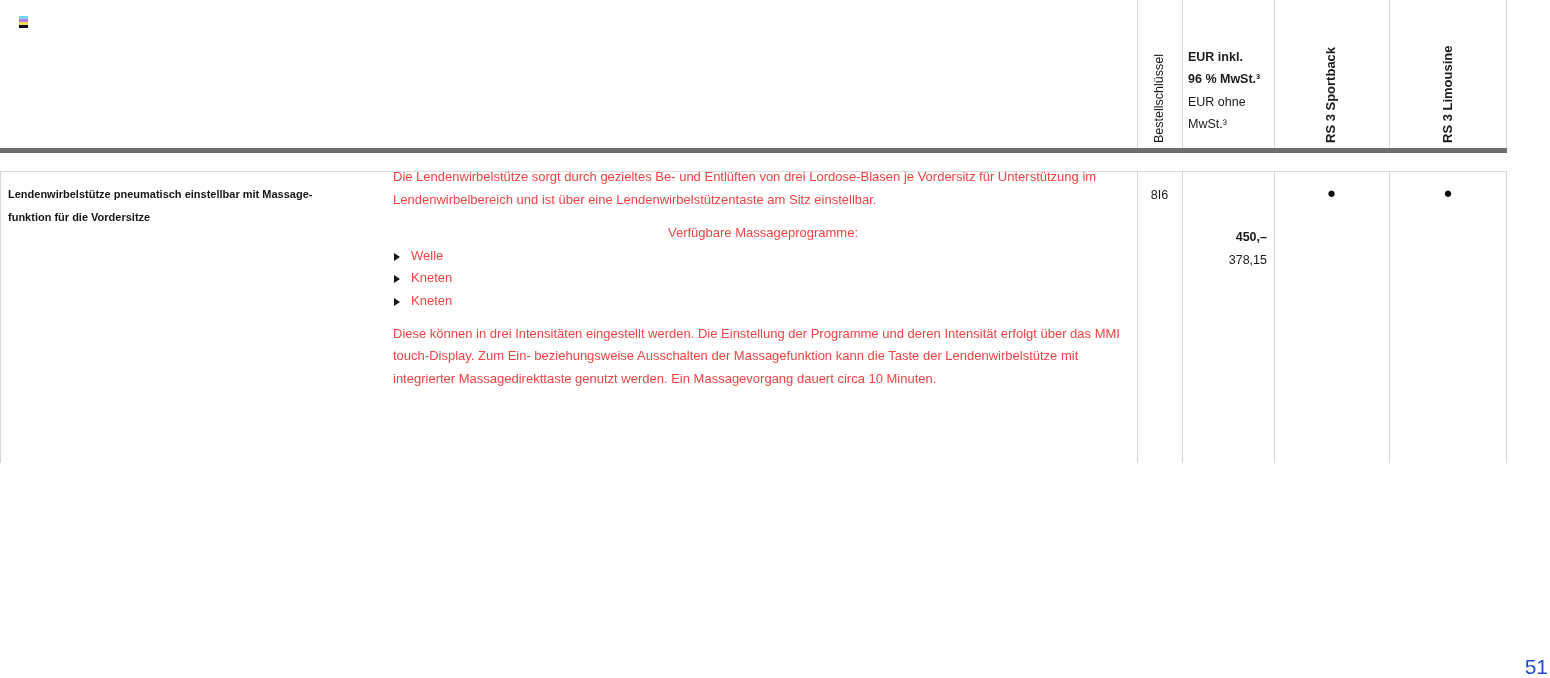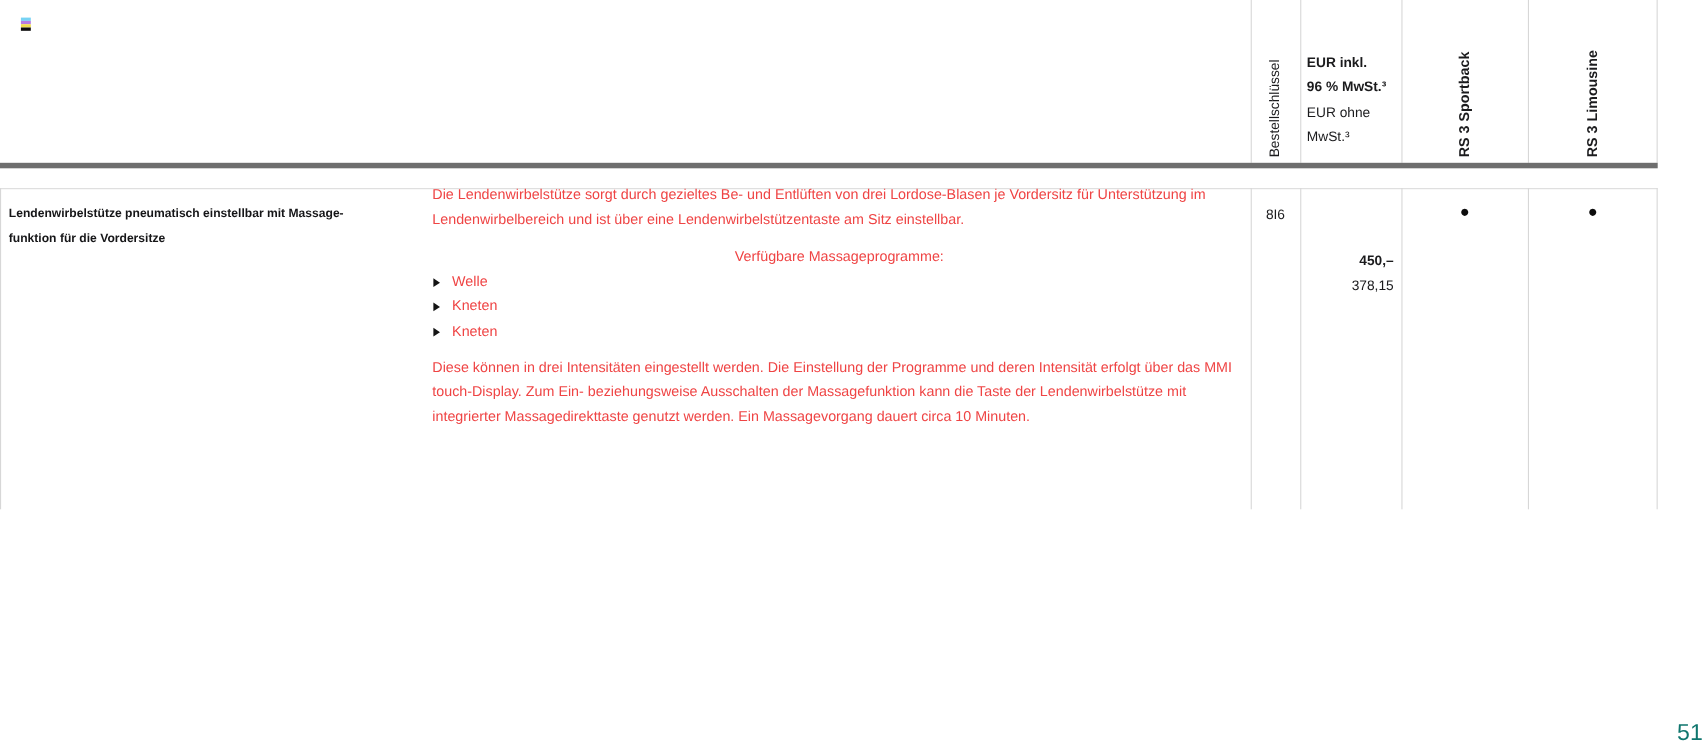--- a/index.html
+++ b/index.html
@@ -162,21 +162,21 @@
   #avail-limousine { left: 1389px; width: 118px; }
 
   .page-number {
     position: absolute;
     left: 1490px;
     top: 656px;
     width: 58px;
     text-align: right;
     font-size: 21px;
     line-height: 22px;
-    color: #0f766e;
+    color: #1d4ed8;
   }
 </style>
 </head>
 <body>
 
 <div id="page">
 
   <div class="print-mark">
     <div class="stripe" style="background: rgb(119, 211, 244);"></div>
     <div class="stripe" style="background: rgb(181, 123, 226);"></div>

